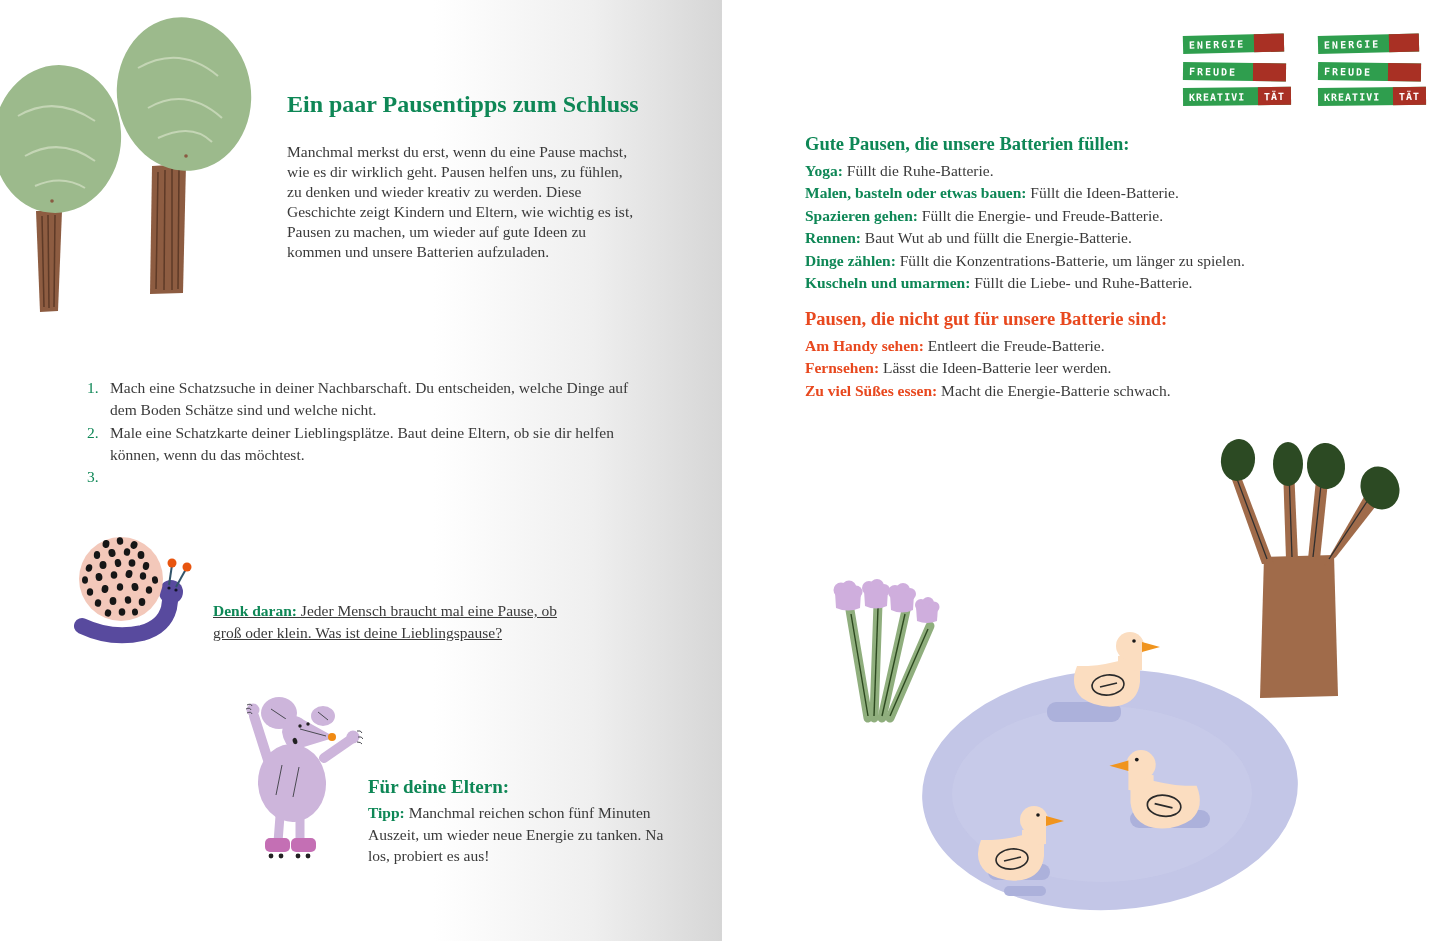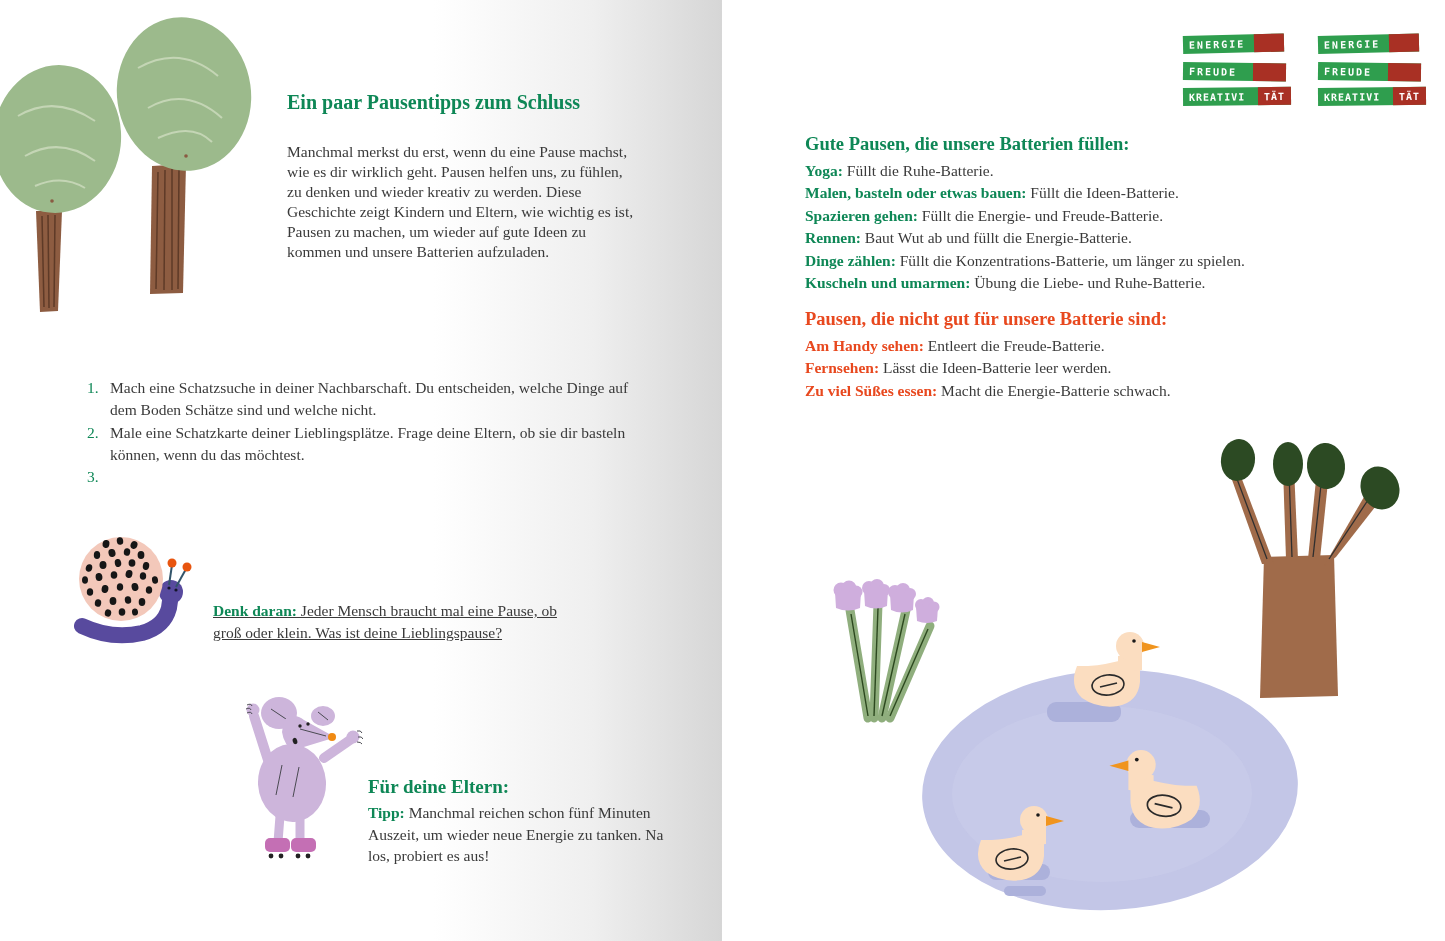--- a/index.html
+++ b/index.html
@@ -11,21 +11,21 @@
   .page { position:absolute; top:0; height:941px; }
   .page-left {
     left:0; width:722px;
     background:linear-gradient(90deg,#ffffff 0%,#ffffff 60%,#efefef 82%,#d6d6d6 100%);
   }
   .page-right { left:722px; width:723px; background:#ffffff; }
 
   .abs { position:absolute; }
 
   
-  .title { left:287px; top:91px; font-size:20px; font-weight:bold; color:#0e8756; }
+  .title { left:287px; top:91px; font-size:24px; font-weight:bold; color:#0e8756; }
   .intro { left:287px; top:142px; width:352px; font-size:15.5px; line-height:20px; }
   .uebung { left:87px; top:317px; width:592px; font-size:15.5px; line-height:22px; }
   .green { color:#0e8756; font-weight:bold; }
   .redlead { color:#e8481e; font-weight:bold; }
   .tips-list { left:87px; top:377px; width:560px; font-size:15.5px; line-height:22.3px; }
   .li { position:relative; padding-left:23px; }
   .li .num { position:absolute; left:0; top:0; color:#0e8756; }
   .denk { left:213px; top:600px; width:360px; font-size:15.5px; line-height:22px;text-decoration:underline; }
   .eltern-heading { left:368px; top:776px; font-size:19px; font-weight:bold; color:#0e8756; }
   .tipp { left:368px; top:802px; width:302px; font-size:15.5px; line-height:21.5px; }
@@ -102,21 +102,21 @@
     <p class="abs intro">Manchmal merkst du erst, wenn du eine Pause machst, wie es dir wirklich geht. Pausen helfen uns, zu fühlen, zu denken und wieder kreativ zu werden. Diese Geschichte zeigt Kindern und Eltern, wie wichtig es ist, Pausen zu machen, um wieder auf gute Ideen zu kommen und unsere Batterien aufzuladen.</p>
 
 
     <div class="abs tips-list">
       <div class="li">
         <span class="num">1.</span>
         <span>Mach eine Schatzsuche in deiner Nachbarschaft. Du entscheiden, welche Dinge auf dem Boden Schätze sind und welche nicht.</span>
       </div>
       <div class="li">
         <span class="num">2.</span>
-        <span>Male eine Schatzkarte deiner Lieblingsplätze. Frage deine Eltern, ob sie dir basteln können, wenn du das möchtest.</span>
+        <span>Male eine Schatzkarte deiner Lieblingsplätze. Baut deine Eltern, ob sie dir helfen können, wenn du das möchtest.</span>
       </div>
       <div class="li">
         <span class="num">3.</span>
       </div>
     </div>
 
     <svg class="abs" style="left:72px;top:528px;" width="140" height="126" viewBox="0 0 140 126">
       <path d="M10,98 Q40,112 70,105 Q92,99 97,80 L99,66" stroke="#584a9e" stroke-width="16" fill="none" stroke-linecap="round"></path>
       <circle cx="99" cy="64" r="12" fill="#584a9e"></circle>
       <g stroke="#33556b" stroke-width="2">
@@ -242,21 +242,21 @@
       </div>
     </div>
 
     <h2 class="abs good-heading">Gute Pausen, die unsere Batterien füllen:</h2>
     <div class="abs good-items">
       <p><span class="green">Yoga:</span><span> Füllt die Ruhe-Batterie.</span></p>
       <p><span class="green">Malen, basteln oder etwas bauen:</span><span> Füllt die Ideen-Batterie.</span></p>
       <p><span class="green">Spazieren gehen:</span><span> Füllt die Energie- und Freude-Batterie.</span></p>
       <p><span class="green">Rennen:</span><span> Baut Wut ab und füllt die Energie-Batterie.</span></p>
       <p><span class="green">Dinge zählen:</span><span> Füllt die Konzentrations-Batterie, um länger zu spielen.</span></p>
-      <p><span class="green">Kuscheln und umarmen:</span><span> Übung die Liebe- und Ruhe-Batterie.</span></p>
+      <p><span class="green">Kuscheln und umarmen:</span><span> Füllt die Liebe- und Ruhe-Batterie.</span></p>
     </div>
 
     <h2 class="abs bad-heading">Pausen, die nicht gut für unsere Batterie sind:</h2>
     <div class="abs bad-items">
       <p><span class="redlead">Am Handy sehen:</span><span> Entleert die Freude-Batterie.</span></p>
       <p><span class="redlead">Fernsehen:</span><span> Lässt die Ideen-Batterie leer werden.</span></p>
       <p><span class="redlead">Zu viel Süßes essen:</span><span> Macht die Energie-Batterie schwach.</span></p>
     </div>
 
     <svg class="abs" style="left:96px;top:568px;" width="148" height="158" viewBox="0 0 148 158">

